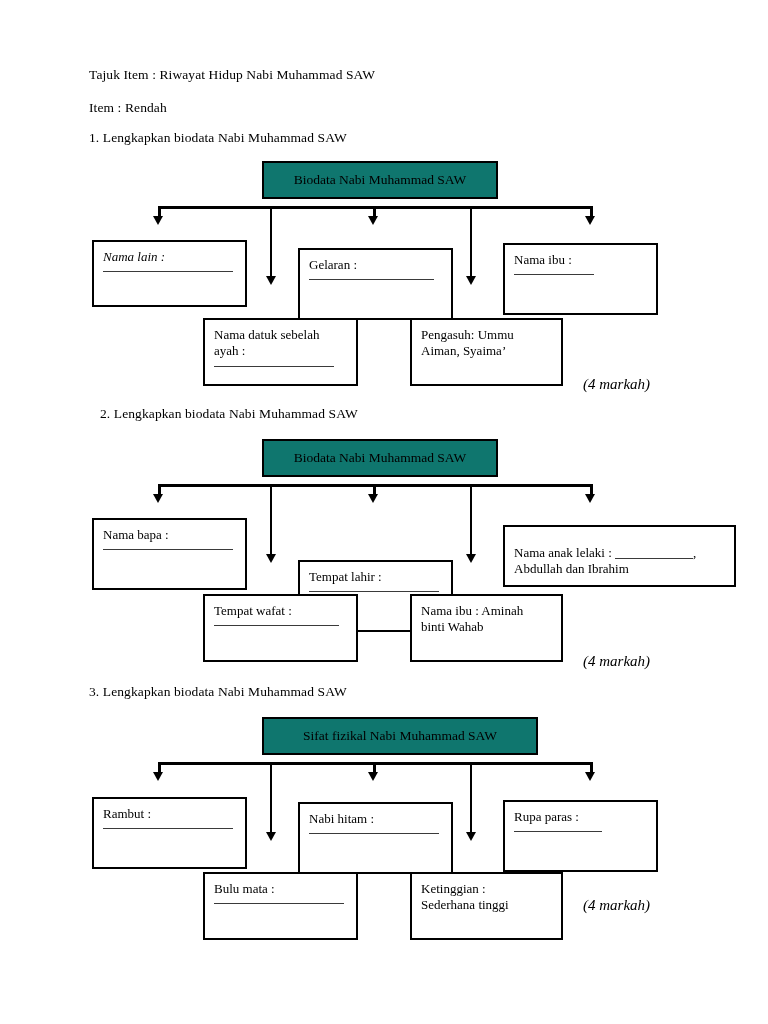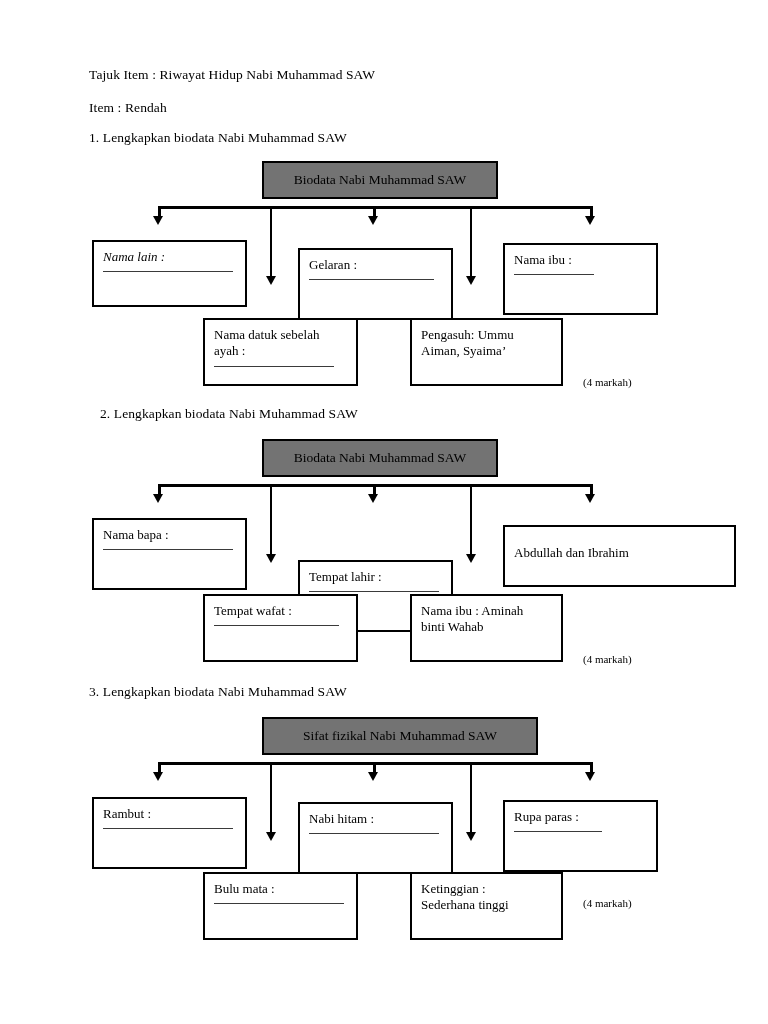--- a/index.html
+++ b/index.html
@@ -30,21 +30,21 @@
     white-space: nowrap;
     letter-spacing: .1px;
   }
 
   
   .diagram { position: absolute; }
 
   .title-box {
     position: absolute;
     border: 2.5px solid #000;
-    background: #737373;
+    background: #0f766e;
     display: flex;
     align-items: center;
     justify-content: center;
     font-size: 13.5px;
     white-space: nowrap;
     box-sizing: border-box;
   }
 
   
   .hbar {
@@ -97,22 +97,23 @@
     margin-top: 6px;
   }
   .inline-rule {
     display: inline-block;
     border-bottom: 1.6px solid #3a3a3a;
     vertical-align: -2px;
   }
 
   .markah {
     position: absolute;
-    font-size: 11px;
+    font-size: 15px;
     white-space: nowrap;
+    font-style: italic;
   }
 </style>
 </head>
 <body>
 
 <div class="page">
 
   <div class="hdr-line" style="left:89px; top:68px;">Tajuk Item : Riwayat Hidup Nabi Muhammad SAW</div>
   <div class="hdr-line" style="left:89px; top:101px;">Item : Rendah</div>
 
@@ -198,20 +199,21 @@
       <span class="ftxt">Nama bapa :</span>
       <span class="rule" style="width:130px;"></span>
     </div>
 
     <div class="fbox" style="left:298px; top:524px; width:155px; height:72px;margin-top:36px;">
       <span class="ftxt">Tempat lahir :</span>
       <span class="rule" style="width:130px;"></span>
     </div>
 
     <div class="fbox" style="left:503px; top:525px; width:233px; height:62px; padding-top:18px;">
+      <span class="ftxt"><span>Nama anak lelaki : </span><span class="inline-rule" style="width:78px;"></span><span>,</span></span>
       <span class="ftxt2">Abdullah dan Ibrahim</span>
     </div>
 
     <div class="fbox" style="left:203px; top:594px; width:155px; height:68px;">
       <span class="ftxt">Tempat wafat :</span>
       <span class="rule" style="width:125px;"></span>
     </div>
 
     <div class="fbox" style="left:410px; top:594px; width:153px; height:68px;">
       <span class="ftxt">Nama ibu : Aminah</span>

